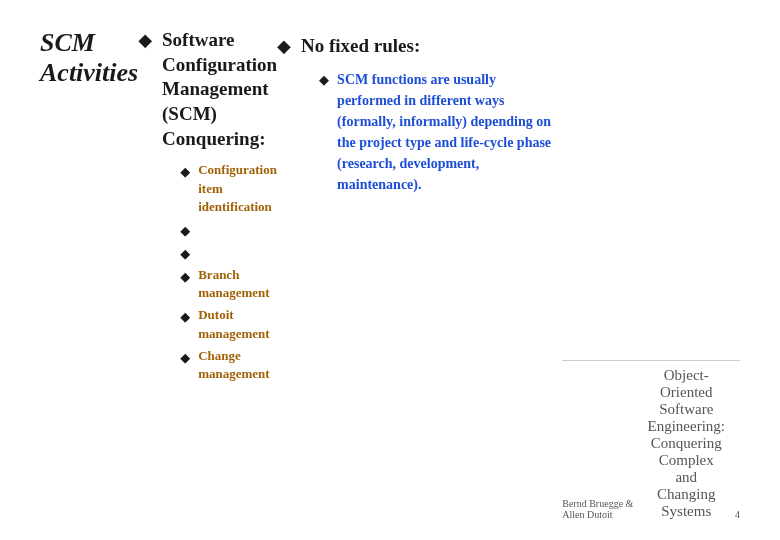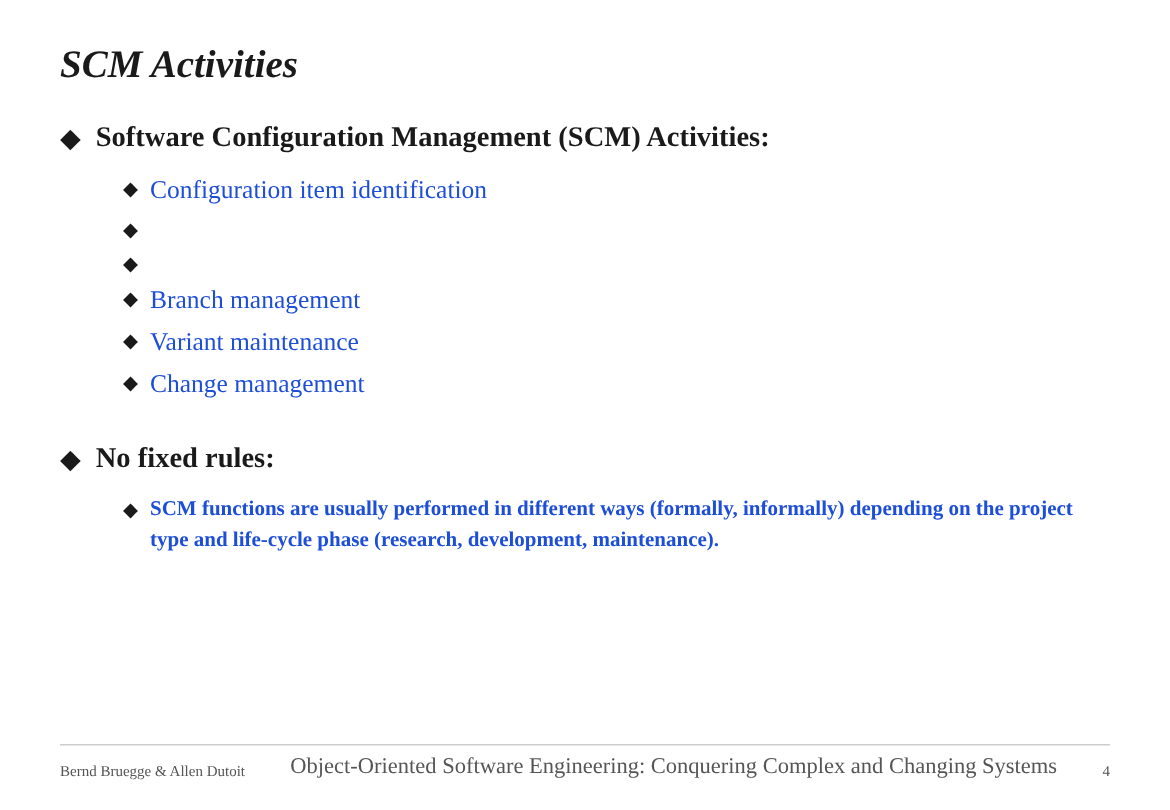--- a/index.html
+++ b/index.html
@@ -15,21 +15,21 @@
       font-family: 'Times New Roman', Times, serif;
       overflow: hidden;
     }
 
     .slide {
       width: 780px;
       height: 540px;
       background: #ffffff;
       padding: 28px 40px 20px 40px;
       display: flex;
-      flex-direction: column;
+      flex-direction: row;
     }
 
     .slide-title {
       font-size: 26px;
       font-weight: bold;
       font-style: italic;
       color: #1a1a1a;
       margin-bottom: 22px;
     }
 
@@ -71,23 +71,23 @@
     }
 
     .sub-bullet-diamond {
       color: #1a1a1a;
       font-size: 13px;
       margin-top: 3px;
       flex-shrink: 0;
     }
 
     .sub-bullet-text {
-      font-size: 17px;
-      font-weight: normal;
-      color: #1d4ed8;
+      font-size: 13px;
+      font-weight: bold;
+      color: #a16207;
       line-height: 1.4;
     }
 
     .no-fixed-section {
       margin-top: 6px;
     }
 
     .no-fixed-sub {
       margin-left: 42px;
       margin-top: 6px;
@@ -130,40 +130,40 @@
 </head>
 <body>
 
 <div class="slide">
 
   <div class="slide-title">SCM Activities</div>
 
   <div class="bullet-section">
     <div class="main-bullet">
       <span class="bullet-diamond">◆</span>
-      <span class="main-bullet-text">Software Configuration Management (SCM) Activities:</span>
+      <span class="main-bullet-text">Software Configuration Management (SCM) Conquering:</span>
     </div>
     <div class="sub-bullets">
       <div class="sub-bullet">
         <span class="sub-bullet-diamond">◆</span>
         <span class="sub-bullet-text">Configuration item identification</span>
       </div>
       <div class="sub-bullet">
         <span class="sub-bullet-diamond">◆</span>
       </div>
       <div class="sub-bullet">
         <span class="sub-bullet-diamond">◆</span>
       </div>
       <div class="sub-bullet">
         <span class="sub-bullet-diamond">◆</span>
         <span class="sub-bullet-text">Branch management</span>
       </div>
       <div class="sub-bullet">
         <span class="sub-bullet-diamond">◆</span>
-        <span class="sub-bullet-text">Variant maintenance</span>
+        <span class="sub-bullet-text">Dutoit management</span>
       </div>
       <div class="sub-bullet">
         <span class="sub-bullet-diamond">◆</span>
         <span class="sub-bullet-text">Change management</span>
       </div>
     </div>
   </div>
 
   <div class="bullet-section no-fixed-section">
     <div class="main-bullet">

